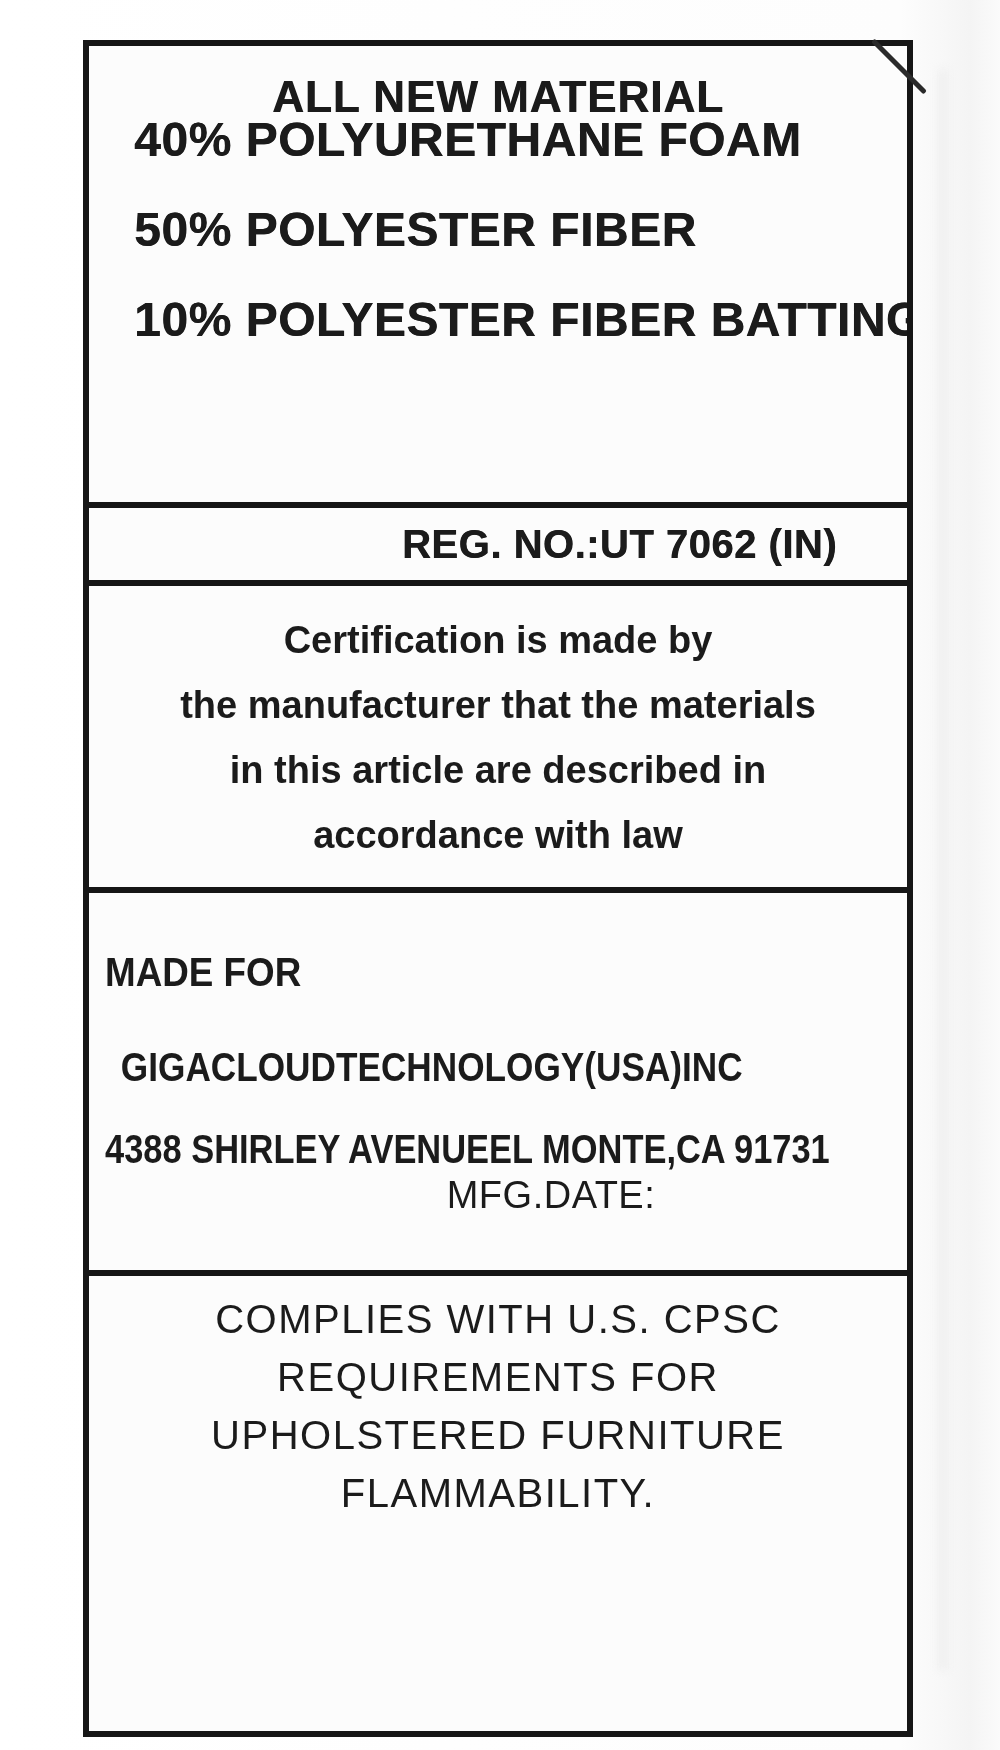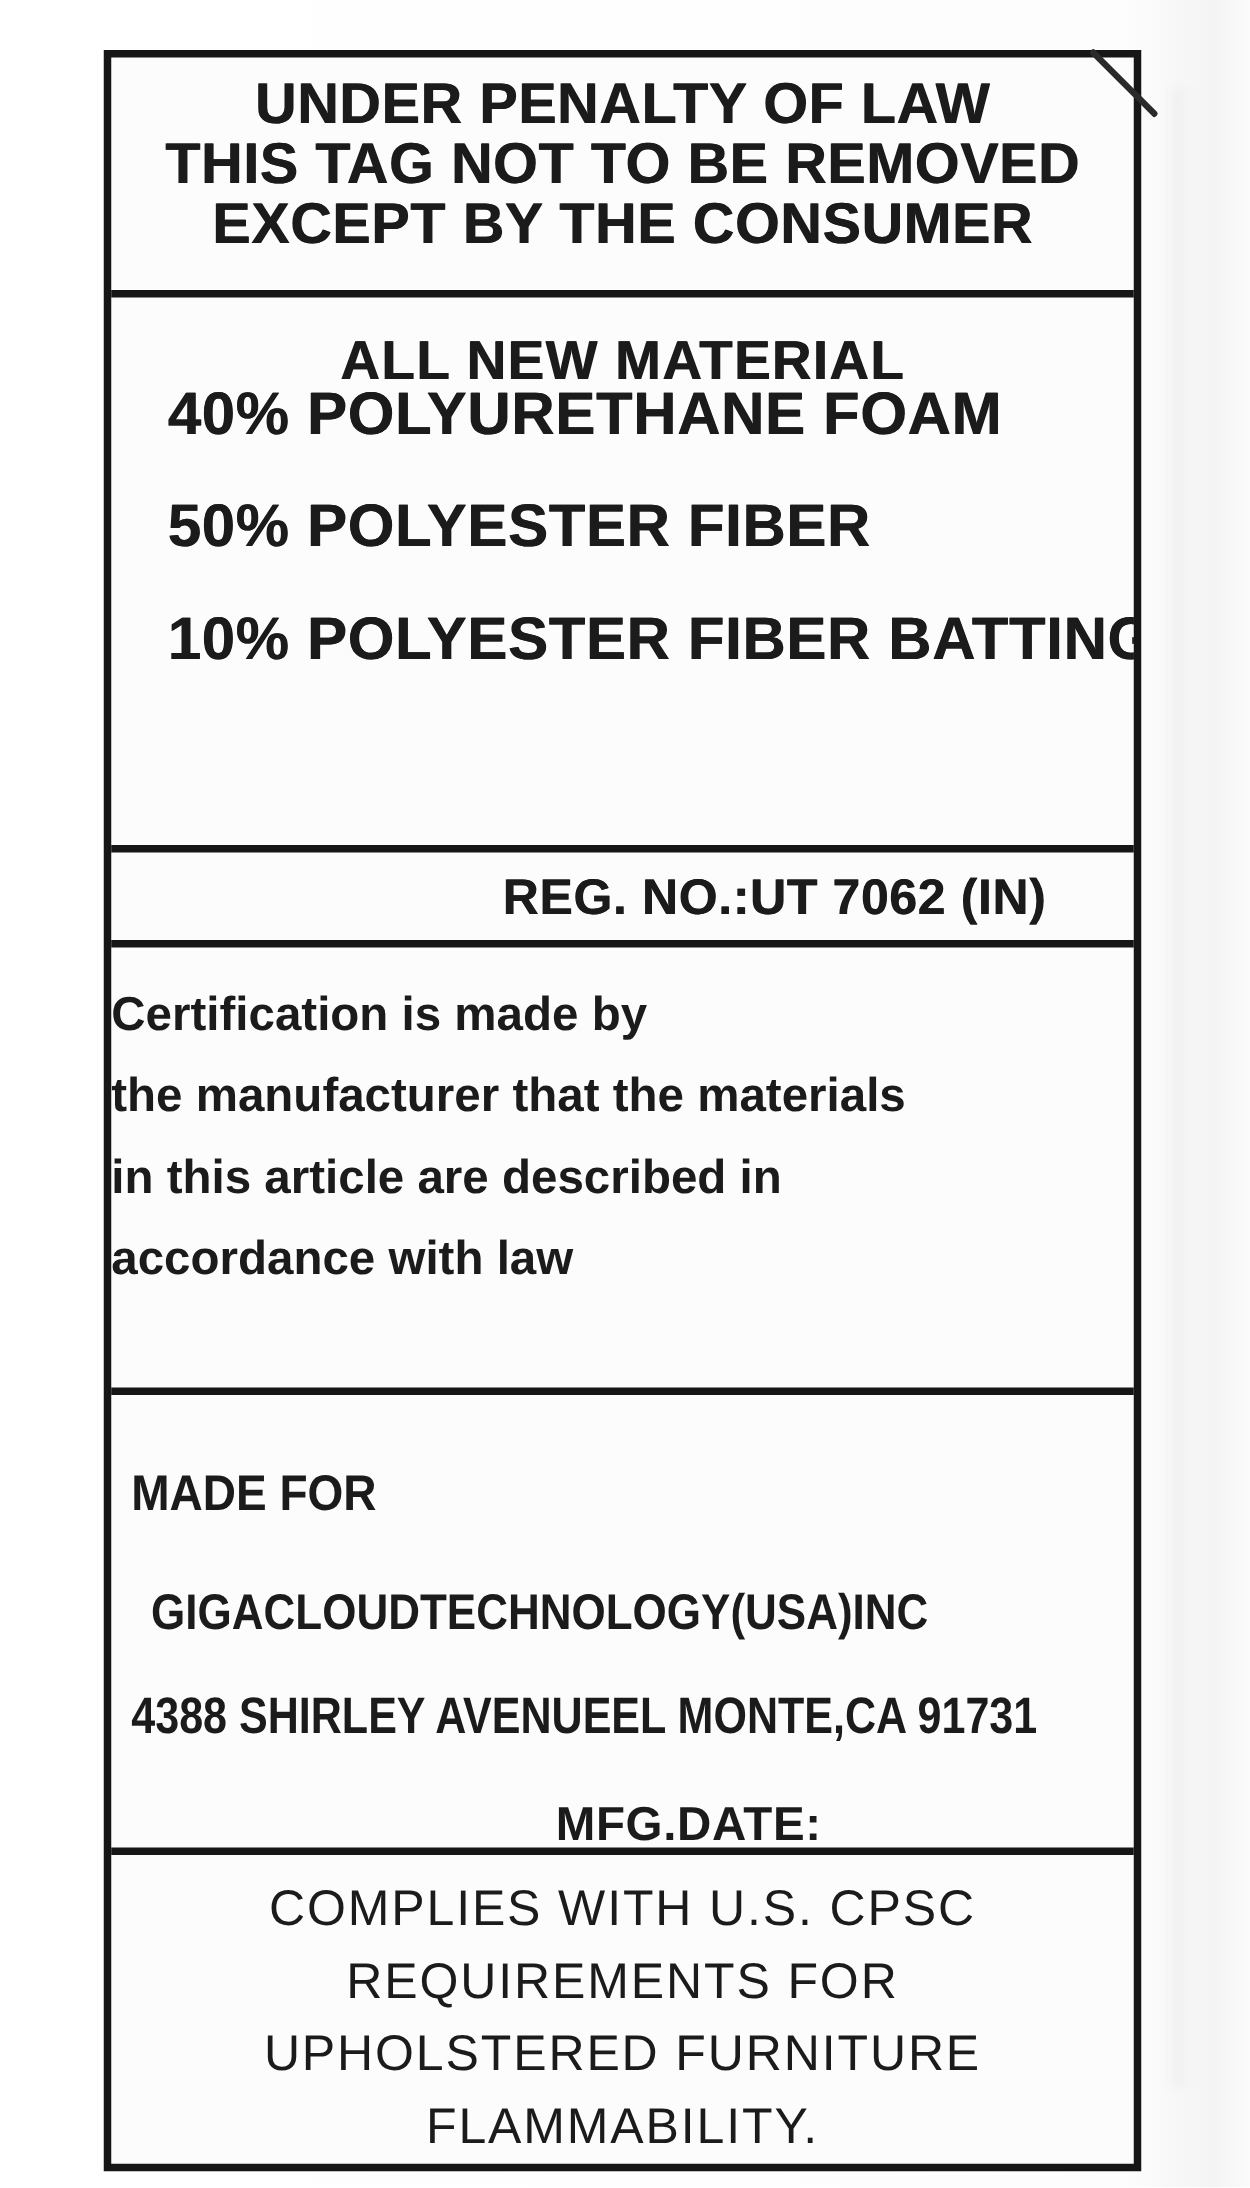--- a/index.html
+++ b/index.html
@@ -102,21 +102,21 @@
   .sec-reg .line {
     font-size: 40px;
     font-weight: 700;
     line-height: 44px;
     letter-spacing: 0.5px;
     text-shadow: 0.5px 0 0 currentColor;
     white-space: nowrap;
   }
 
   
-  .sec-cert { height: 372px; padding-top: 22px; }
+  .sec-cert { height: 307px; padding-top: 22px; text-align: center; }
   .sec-cert .line {
     font-size: 38px;
     font-weight: 700;
     line-height: 65px;
     white-space: nowrap;
   }
 
   
   .sec-made { height: 383px; padding-left: 16px; }
   .sec-made .made-for {
@@ -141,25 +141,24 @@
   .sec-made .address {
     margin-top: 36px;
     font-size: 41px;
     font-weight: 700;
     line-height: 46px;
     transform: scaleX(0.84);
     transform-origin: left center;
     white-space: nowrap;
   }
   .sec-made .mfg-date {
-    margin-top: 42px;
     padding-left: 90px;
     text-align: center;
     font-size: 38px;
-    font-weight: 700;
+    font-weight: 400;
     line-height: 46px;
     letter-spacing: 0.5px;
   }
 
   
   .sec-compliance { height: 256px; padding-top: 14px; text-align: center; }
   .sec-compliance .line {
     font-size: 40px;
     font-weight: 400;
     line-height: 58px;
@@ -168,25 +167,20 @@
   }
 </style>
 </head>
 <body>
 
 <div class="page">
   <div class="scan-streak"></div>
 
   <div class="label">
 
-    <div class="section sec-penalty">
-      <div class="line">UNDER PENALTY OF LAW</div>
-      <div class="line">THIS TAG NOT TO BE REMOVED</div>
-      <div class="line">EXCEPT BY THE CONSUMER</div>
-    </div>
 
     <div class="section sec-materials">
       <div class="heading">ALL NEW MATERIAL</div>
       <div class="item">40% POLYURETHANE FOAM</div>
       <div class="item">50% POLYESTER FIBER</div>
       <div class="item">10% POLYESTER FIBER BATTING</div>
     </div>
 
     <div class="section sec-reg">
       <div class="line">REG. NO.:UT 7062 (IN)</div>

